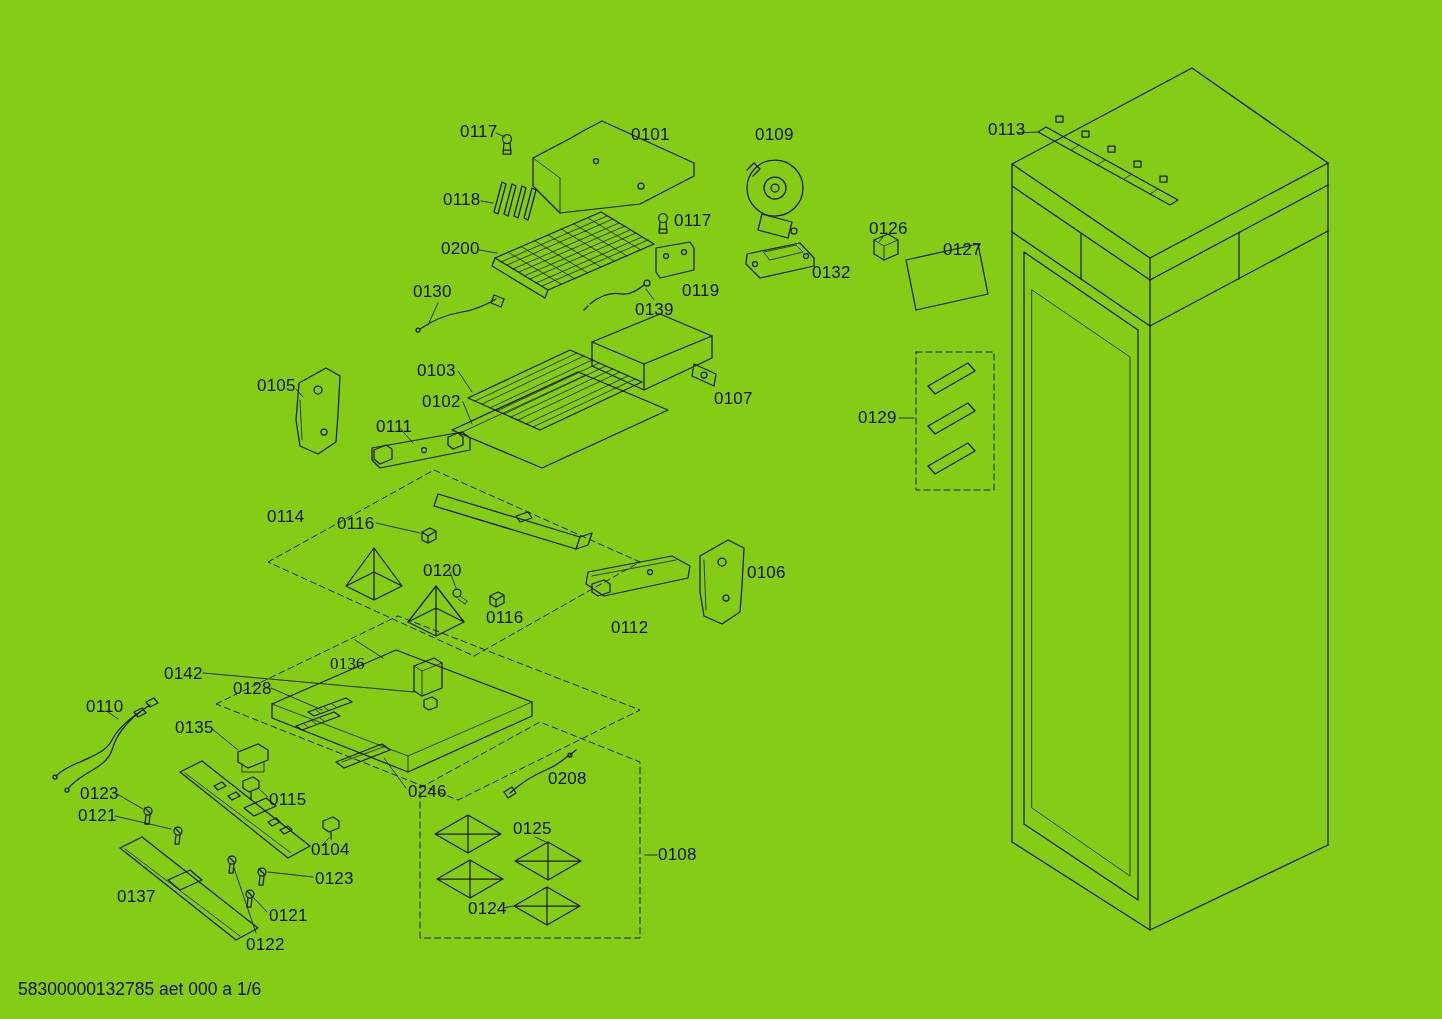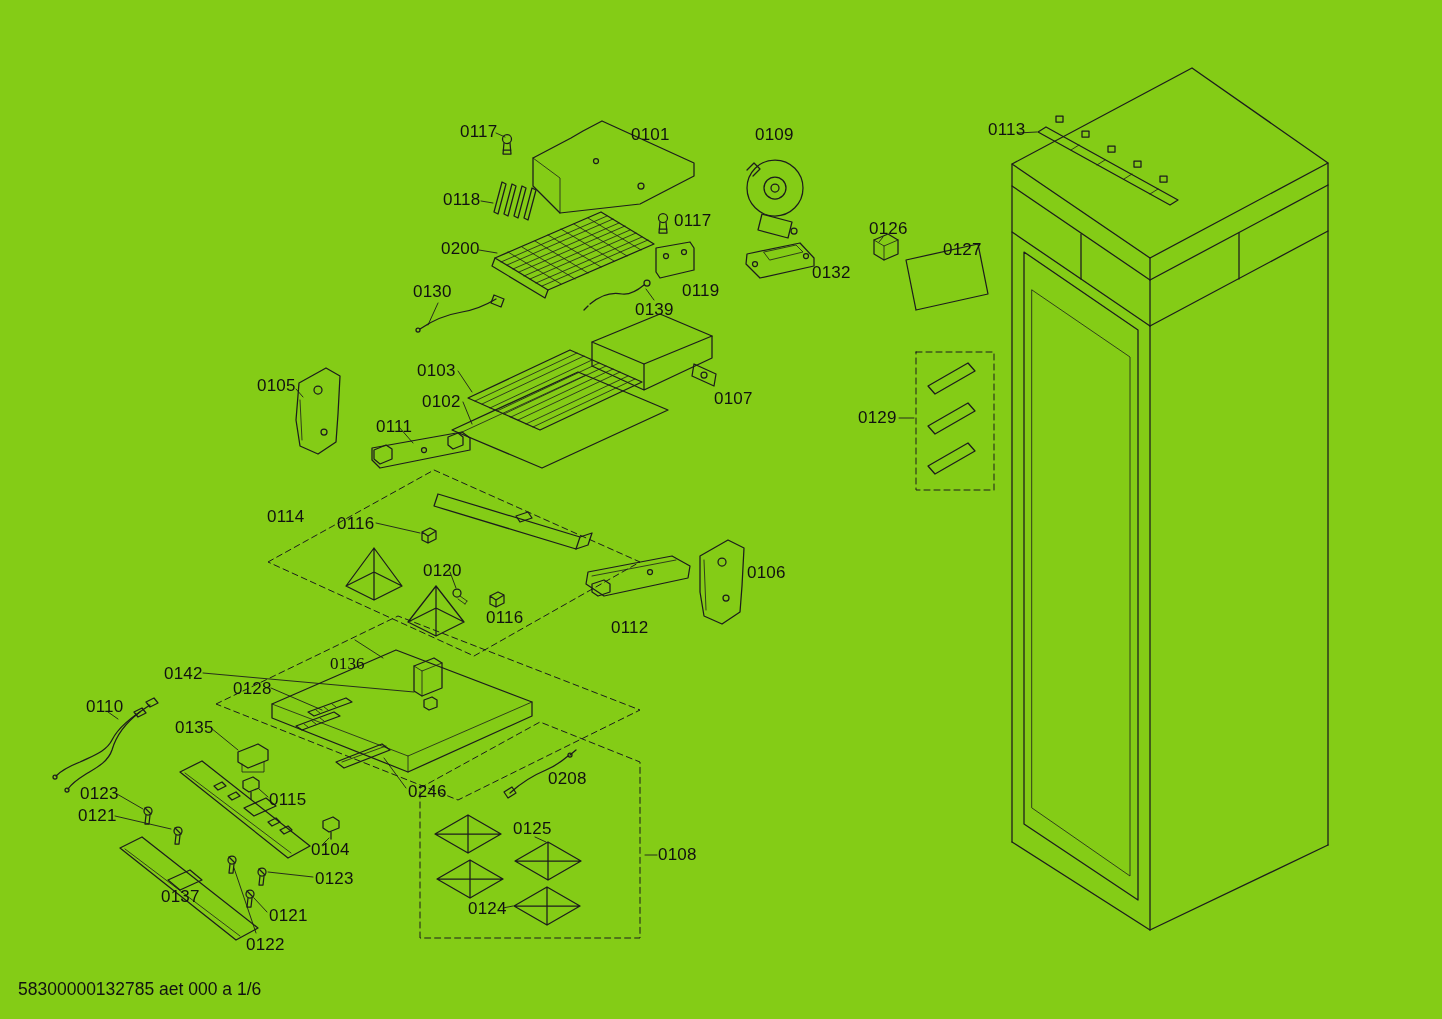--- a/index.html
+++ b/index.html
@@ -317,21 +317,21 @@
       <div class="part-label" style="left: 175px; top: 718px;">0135</div>
       <div class="part-label" style="left: 548px; top: 769px;">0208</div>
       <div class="part-label" style="left: 408px; top: 782px;">0246</div>
       <div class="part-label" style="left: 80px; top: 784px;">0123</div>
       <div class="part-label" style="left: 78px; top: 806px;">0121</div>
       <div class="part-label" style="left: 269px; top: 790px;">0115</div>
       <div class="part-label" style="left: 513px; top: 819px;">0125</div>
       <div class="part-label" style="left: 311px; top: 840px;">0104</div>
       <div class="part-label" style="left: 658px; top: 845px;">0108</div>
       <div class="part-label" style="left: 315px; top: 869px;">0123</div>
-      <div class="part-label" style="left: 117px; top: 887px; margin-left: 44px;">0137</div>
+      <div class="part-label" style="left: 117px; top: 887px;">0137</div>
       <div class="part-label" style="left: 468px; top: 899px;">0124</div>
       <div class="part-label" style="left: 269px; top: 906px;">0121</div>
       <div class="part-label" style="left: 246px; top: 935px;">0122</div>
     </div>
 
   <div class="footer">58300000132785 aet 000 a 1/6</div>
 
 </div>
 
 </body></html>

